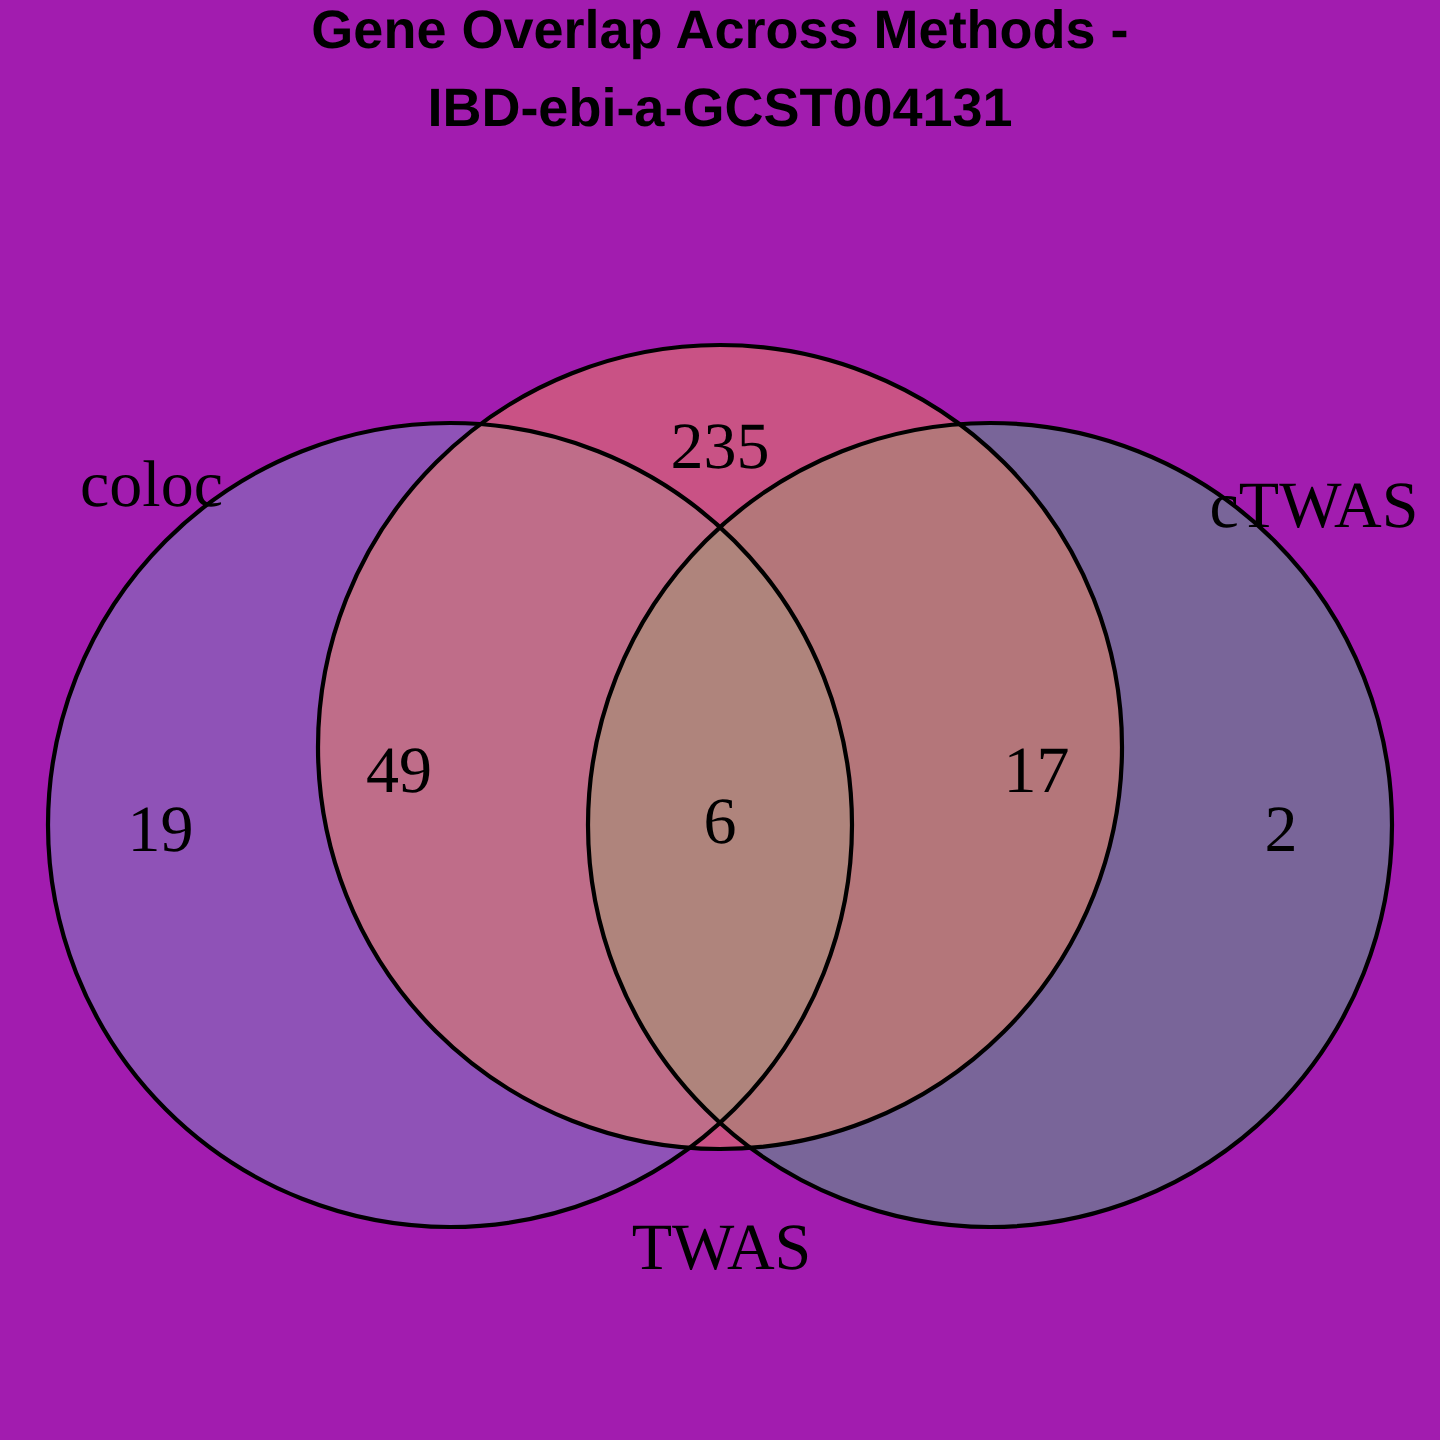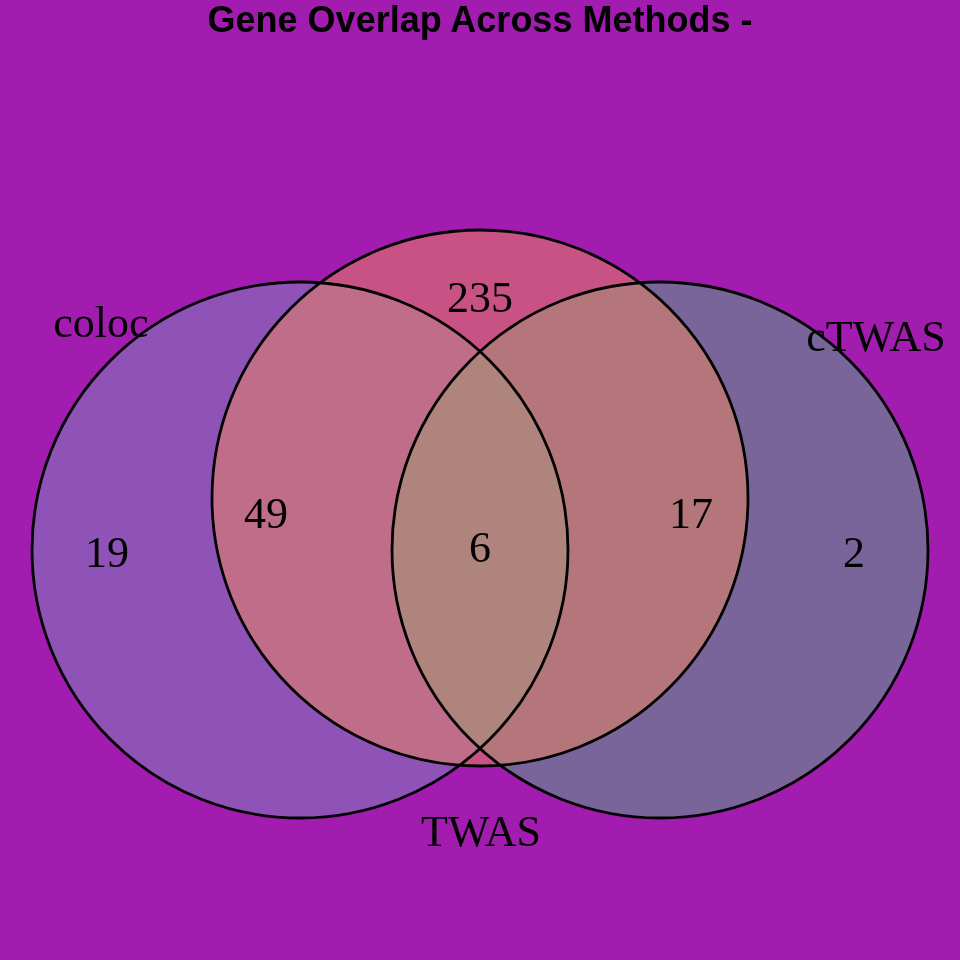--- a/index.html
+++ b/index.html
@@ -50,20 +50,21 @@
     text-anchor: middle;
   }
 </style>
 </head>
 <body>
 
 <div class="canvas">
 
   <div class="title">
     <div>Gene Overlap Across Methods -</div>
+    <div>IBD-ebi-a-GCST004131</div>
   </div>
 
   <svg class="venn" width="960" height="960" viewBox="0 0 960 960">
 
     <g>
       <circle cx="300" cy="550" r="268" fill-opacity="0.5" fill="#7b88c0"></circle>
       <circle cx="660" cy="550" r="268" fill-opacity="0.5" fill="#4fae84"></circle>
       <circle cx="480" cy="498" r="268" fill-opacity="0.5" fill="#f0885c"></circle>
     </g>
 

